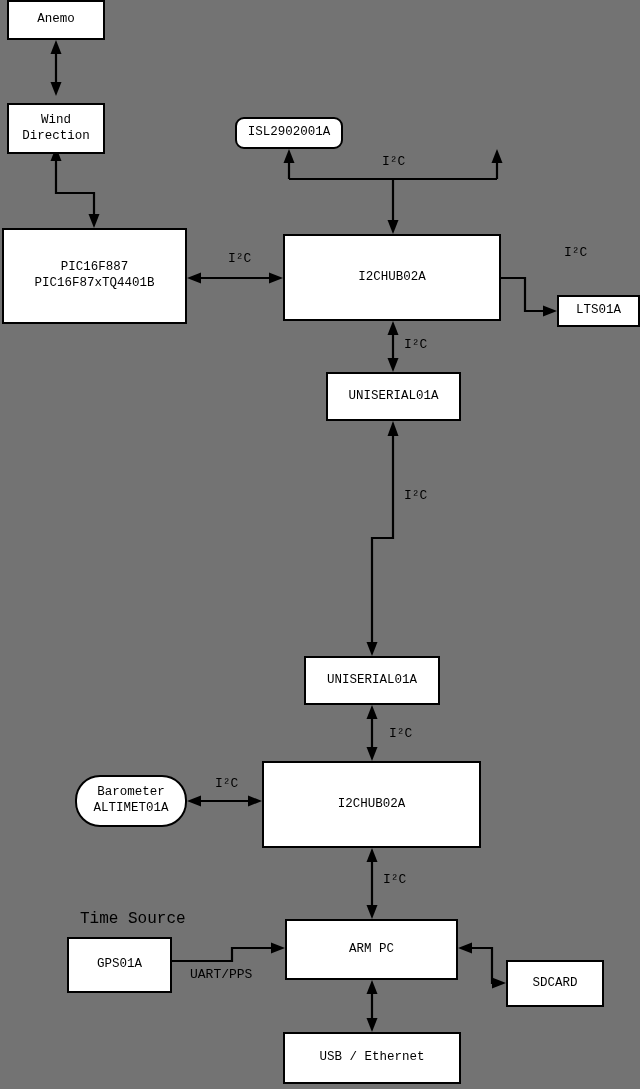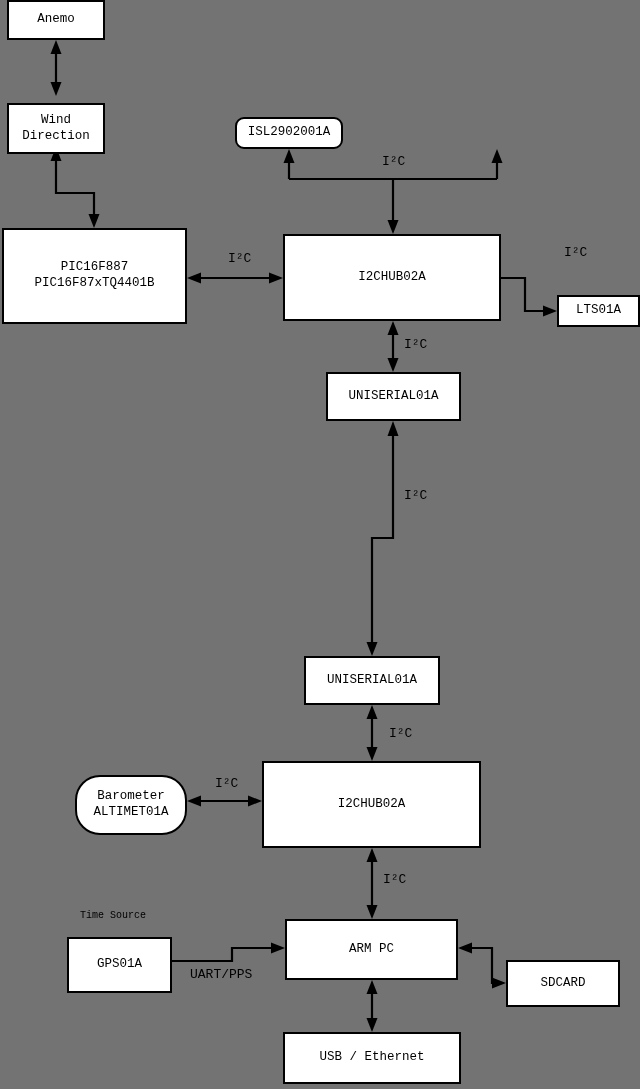--- a/index.html
+++ b/index.html
@@ -36,21 +36,21 @@
     color: #000000;
     font-size: 13px;
     line-height: 1;
     white-space: nowrap;
     z-index: 4;
     background: transparent;
   }
   .free-label {
     position: absolute;
     color: #000000;
-    font-size: 10px;
+    font-size: 16px;
     line-height: 1;
     white-space: nowrap;
     z-index: 4;
   }
   #wires {
     position: absolute;
     left: 0;
     top: 0;
     width: 640px;
     height: 1089px;
@@ -164,26 +164,26 @@
   <div class="node" style="left:7px;top:0px;width:98px;height:40px;">Anemo</div>
   <div class="node" style="left:7px;top:103px;width:98px;height:51px;">Wind
 Direction</div>
   <div class="node" style="left:2px;top:228px;width:185px;height:96px;">PIC16F887
 PIC16F87xTQ4401B</div>
   <div class="node" style="left:235px;top:117px;width:108px;height:32px;border-radius:9px;">ISL2902001A</div>
   <div class="node" style="left:283px;top:234px;width:218px;height:87px;">I2CHUB02A</div>
   <div class="node" style="left:557px;top:295px;width:83px;height:32px;text-align:center;">LTS01A</div>
   <div class="node" style="left:326px;top:372px;width:135px;height:49px;">UNISERIAL01A</div>
   <div class="node" style="left:304px;top:656px;width:136px;height:49px;">UNISERIAL01A</div>
-  <div class="node" style="left:75px;top:775px;width:112px;height:60px;border-radius:25px;">Barometer
+  <div class="node" style="left:75px;top:775px;width:112px;height:52px;border-radius:25px;">Barometer
 ALTIMET01A</div>
   <div class="node" style="left:262px;top:761px;width:219px;height:87px;">I2CHUB02A</div>
   <div class="node" style="left:67px;top:937px;width:105px;height:56px;">GPS01A</div>
   <div class="node" style="left:285px;top:919px;width:173px;height:61px;">ARM PC</div>
-  <div class="node" style="left:506px;top:960px;width:114px;height:47px;">SDCARD</div>
+  <div class="node" style="left:506px;top:960px;width:98px;height:47px;">SDCARD</div>
   <div class="node" style="left:283px;top:1032px;width:178px;height:52px;">USB / Ethernet</div>
 
   <div class="free-label" style="left:80px;top:911px;">Time Source</div>
 
   <div class="edge-label" style="left:228px;top:252px;">I²C</div>
   <div class="edge-label" style="left:382px;top:155px;">I²C</div>
   <div class="edge-label" style="left:564px;top:246px;">I²C</div>
   <div class="edge-label" style="left:404px;top:338px;">I²C</div>
   <div class="edge-label" style="left:404px;top:489px;">I²C</div>
   <div class="edge-label" style="left:389px;top:727px;">I²C</div>

